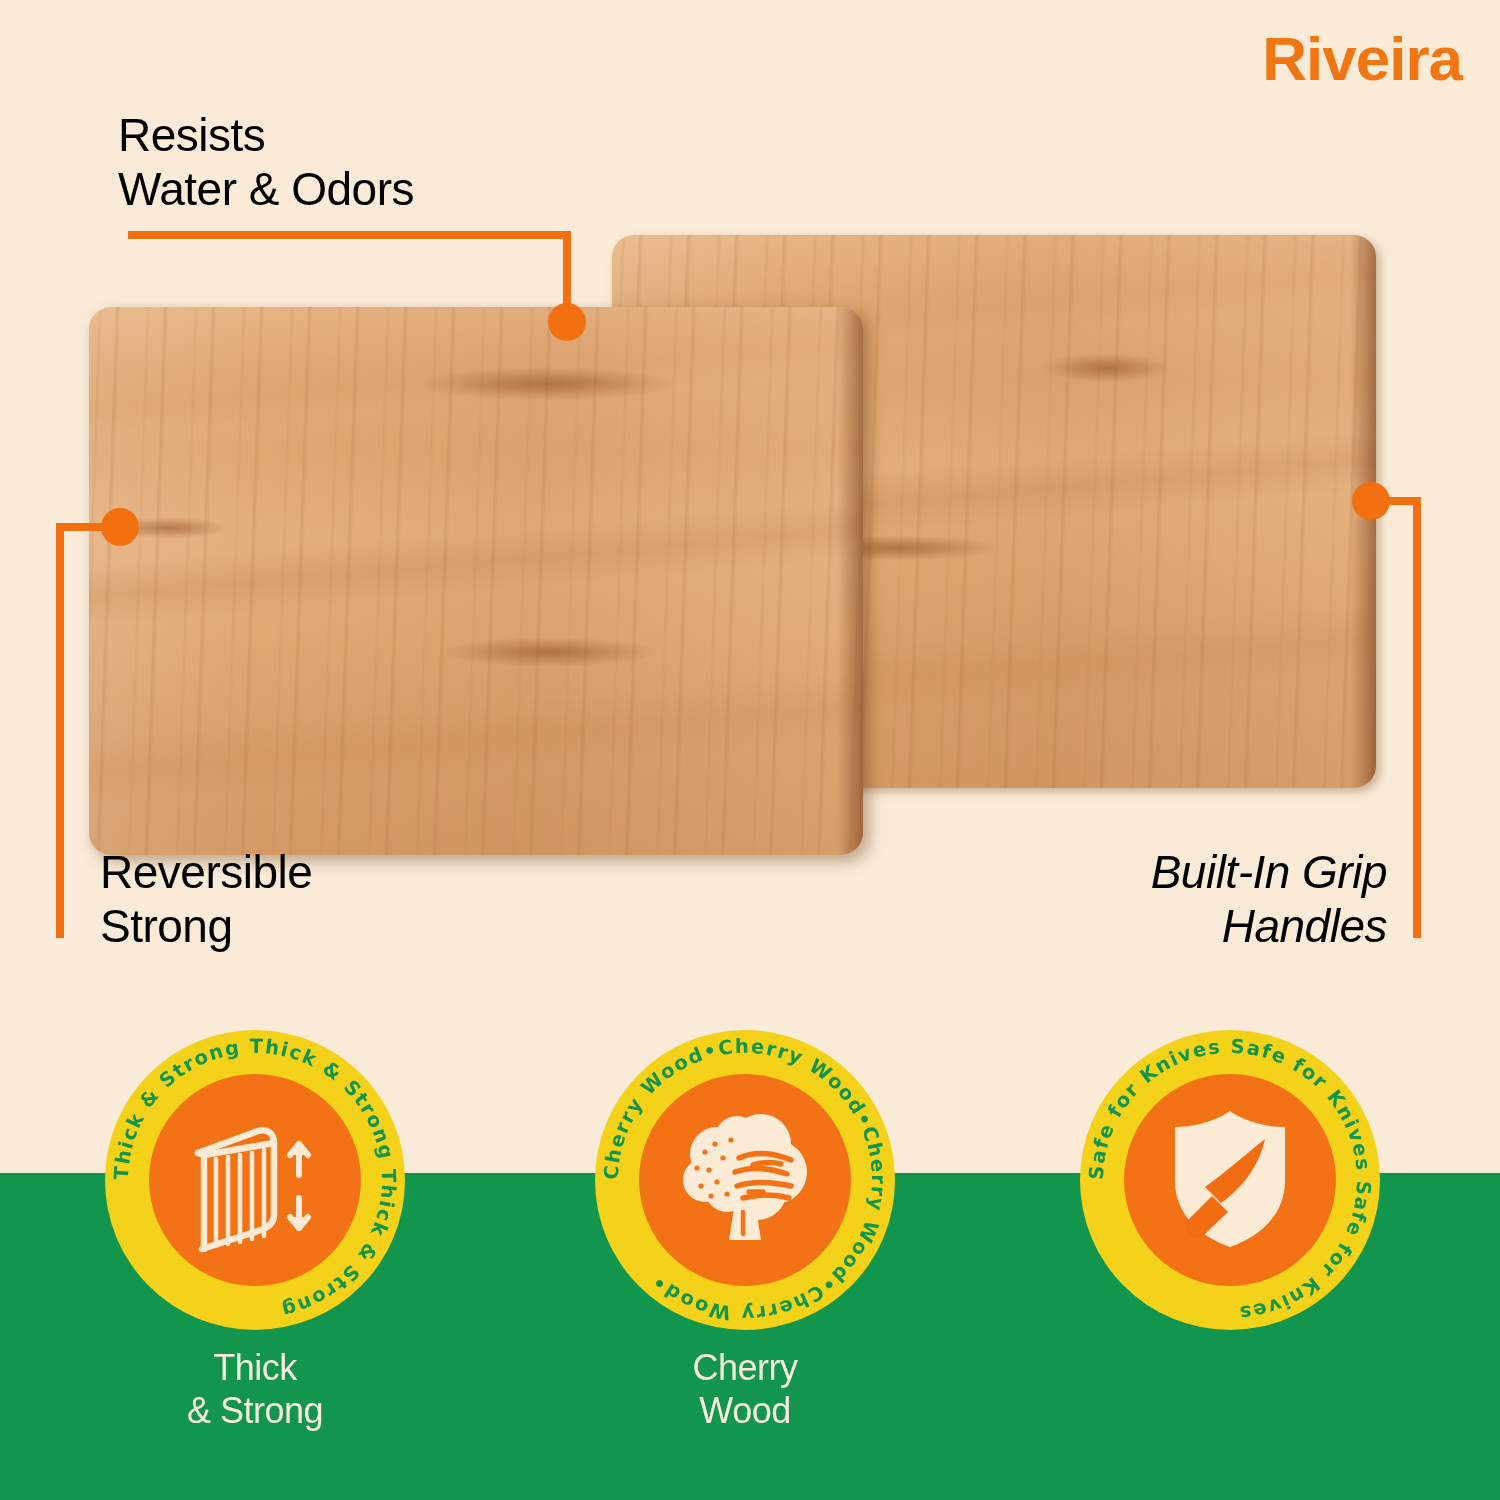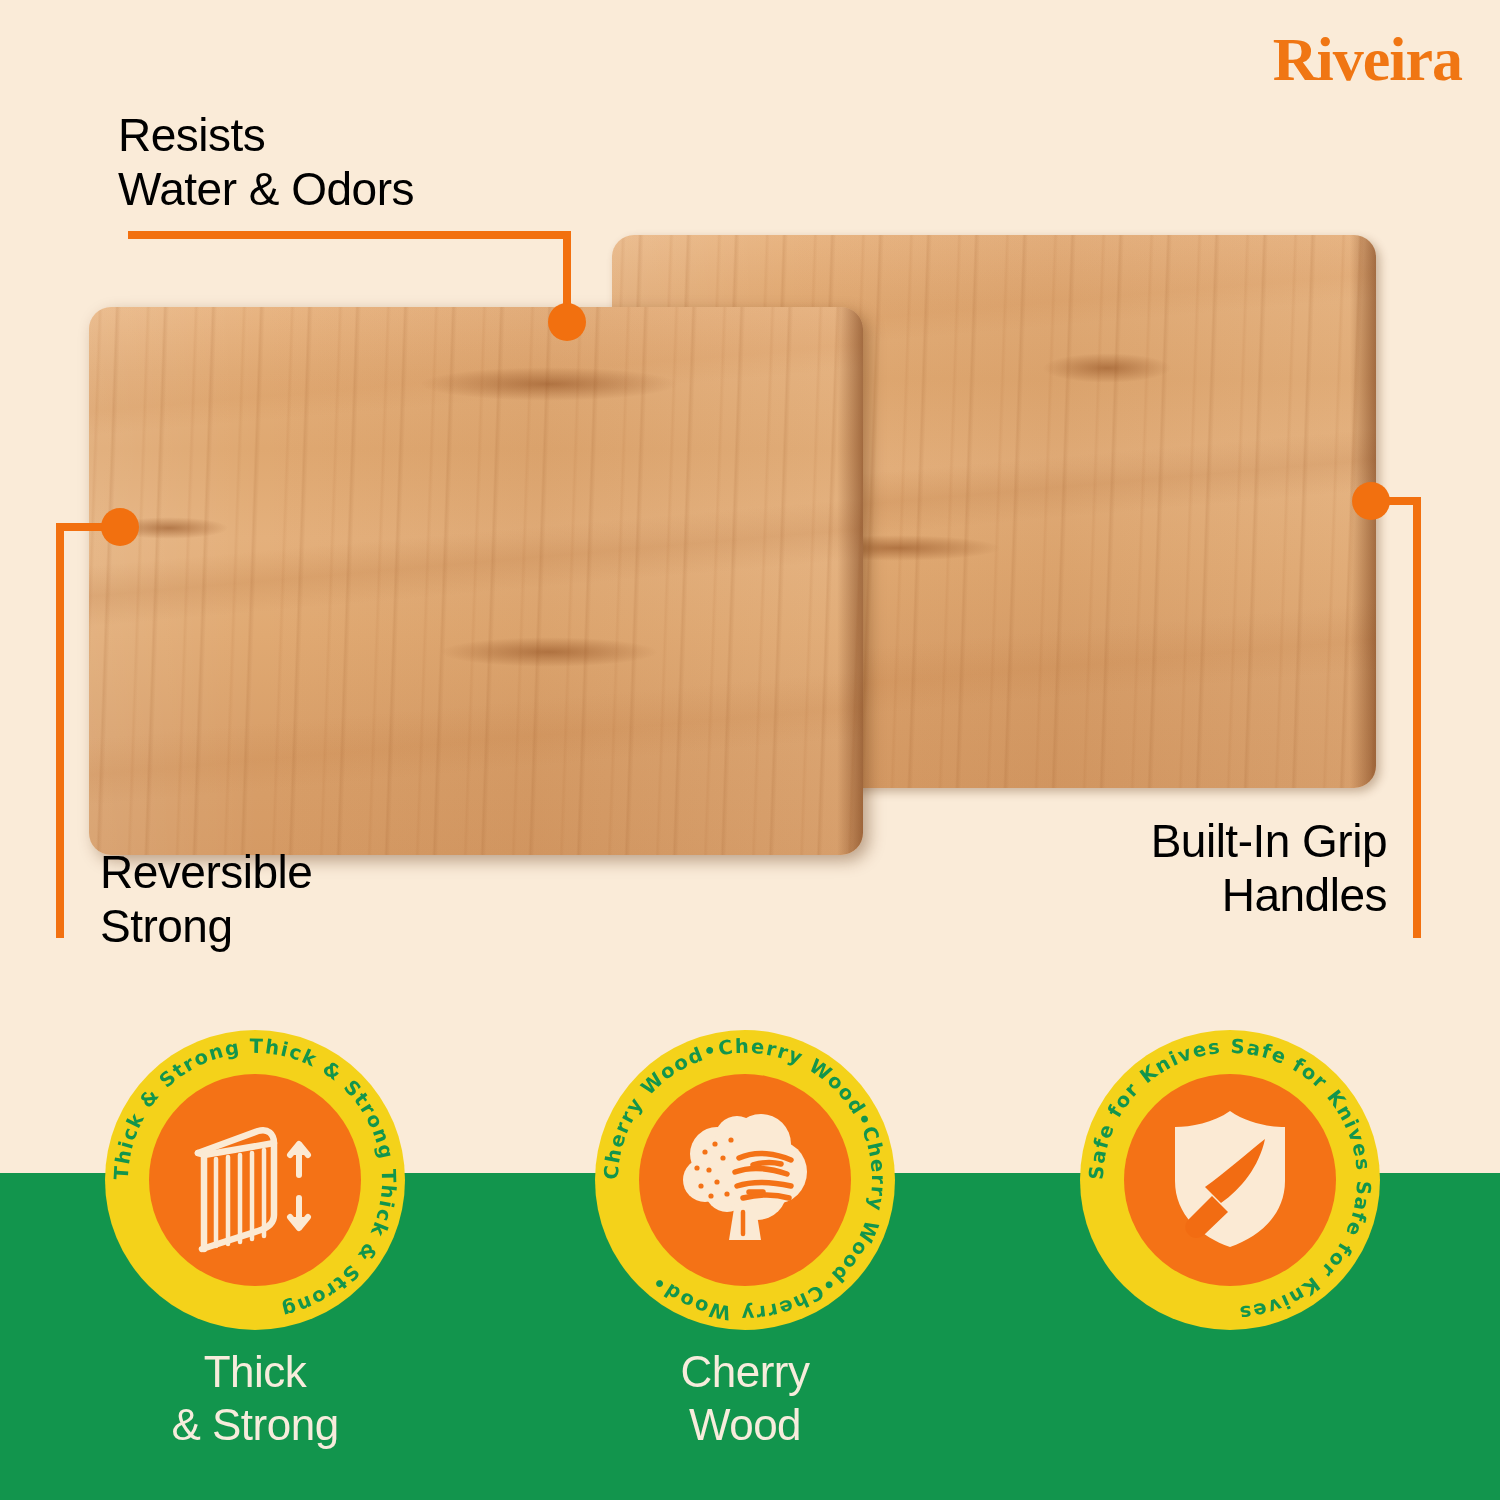--- a/index.html
+++ b/index.html
@@ -28,37 +28,37 @@
 
   
   .brand {
     position: absolute;
     right: 38px;
     top: 28px;
     font-size: 62px;
     font-weight: bold;
     color: #F07613;
     letter-spacing: -1px;
-    font-family: Liberation Serif, serif;
+    font-family: Liberation Sans, sans-serif;
     line-height: 1;
   }
 
   
   .callout-label {
     position: absolute;
     color: #000000;
     font-size: 46px;
     line-height: 1.18;
     font-weight: 400;
     letter-spacing: -0.5px;
     white-space: pre-line;
   }
   #label-water  { left: 118px;  top: 108px; }
   #label-rev    { left: 100px;  top: 845px; }
-  #label-grip   { right: 113px; top: 814px; text-align: right; }
+  #label-grip   { right: 113px; top: 845px; text-align: right; font-style: italic; }
 
   
   .line {
     position: absolute;
     background: #F2700F;
   }
   .dot {
     position: absolute;
     background: #F2700F;
     border-radius: 50%;
@@ -221,21 +221,21 @@
     transform: translate(-50%, -50%);
   }
 
   .badge-caption {
     position: absolute;
     top: 316px;
     left: 0;
     width: 300px;
     text-align: center;
     color: #F7ECDC;
-    font-size: 44px;
+    font-size: 36px;
     line-height: 1.2;
     white-space: pre-line;
     letter-spacing: -0.5px;
   }
 </style>
 </head>
 <body>
 
 <div class="stage">
 

